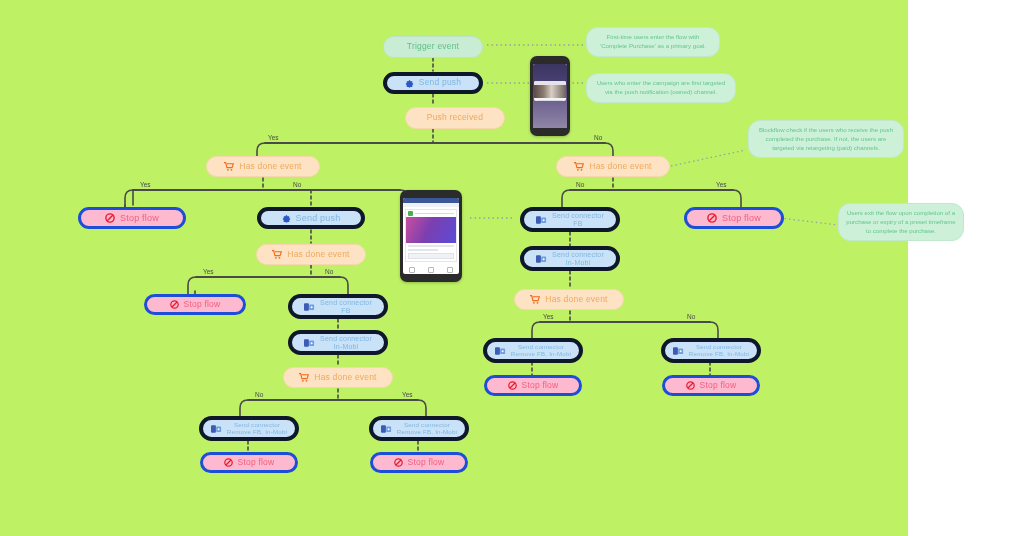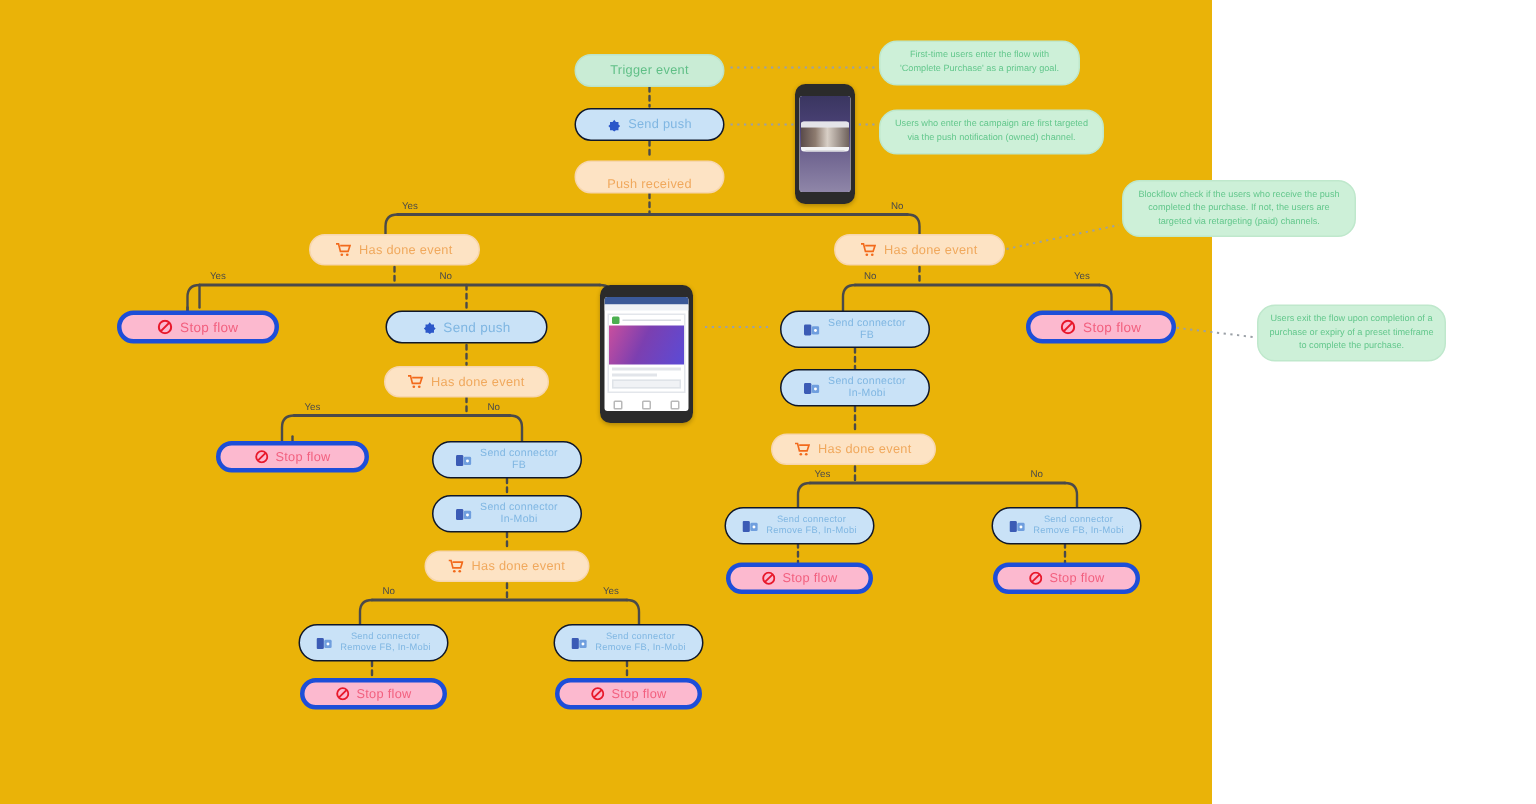--- a/index.html
+++ b/index.html
@@ -1,39 +1,39 @@
 <!DOCTYPE html>
 <html><head>
 <meta charset="utf-8">
 <style>
   html,body{margin:0;padding:0;}
   body{
     width:1024px;height:536px;background:#ffffff;
     font-family:"Liberation Sans", sans-serif;
     overflow:hidden;
   }
-  #canvas{position:relative;width:808px;height:536px;background:#eab308;}
+  #canvas{position:relative;width:908px;height:536px;background:#bef264;}
   svg.wires{position:absolute;left:0;top:0;width:1024px;height:536px;pointer-events:none;}
 
   .node{
     position:absolute;box-sizing:border-box;
     border-radius:999px;
     display:flex;align-items:center;justify-content:center;
     gap:5px;
     text-align:center;
     line-height:1.12;
     letter-spacing:.2px;
     white-space:pre-line;
     filter:blur(.25px);
   }
   .node .lbl{display:block;}
 
   
   .n-green  {background:#c9ecd5;color:#5fbf86;border:1px solid #bce3ca;}
-  .n-blue   {background:#c9e2f7;color:#7fb6e2;border:1px solid #0f172a;}
+  .n-blue   {background:#c9e2f7;color:#7fb6e2;border:4px solid #0f172a;}
   .n-orange {background:#fde3c4;color:#f0a85c;border:1px solid #f7d6ae;}
   .n-pink   {background:#fcb9cf;color:#f2607f;border:3px solid #1d4ed8;}
   .n-note   {background:#cdf0d8;color:#63c78c;border:1px solid #bfe8cc;border-radius:12px;
              padding:5px 7px;font-size:6.1px;line-height:1.45;display:block;
              text-align:center;filter:blur(.3px);}
 
   .lbl-yn{position:absolute;font-size:6.5px;color:#4a4a4a;filter:blur(.2px);}
 
   
   .ic{display:inline-block;vertical-align:middle;flex:0 0 auto;}
@@ -165,21 +165,21 @@
 
   <div class="node n-blue" style="left:383px;top:72px;width:100px;height:22px;font-size:8.5px;">
     <span class="ic">
       <svg width="9" height="9" viewBox="0 0 16 16">
           <path d="M8 1.5 L10 4 H13 V7 L15 9 L13 11 V14 H10 L8 15.5 L6 14 H3 V11 L1 9 L3 7 V4 H6 Z" fill="#2b57c9"></path>
         </svg>
     </span>
     <span class="lbl">Send push</span>
   </div>
 
-  <div class="node n-orange" style="left:383px;top:107px;width:100px;height:22px;font-size:8.5px;align-items:flex-end;">
+  <div class="node n-orange" style="left:405px;top:107px;width:100px;height:22px;font-size:8.5px;">
     <span class="lbl">Push received</span>
   </div>
 
   <div class="lbl-yn" style="left:268px;top:134px;">Yes</div>
   <div class="lbl-yn" style="left:594px;top:134px;">No</div>
 
   <div class="node n-orange" style="left:206px;top:156px;width:114px;height:21px;font-size:8.5px;">
     <span class="ic">
       <svg width="10" height="9" viewBox="0 0 18 16">
           <path d="M0 1h3l2.3 9h9.2l2.3-7H5" stroke="#f26a1b" stroke-width="2" fill="none"></path>

